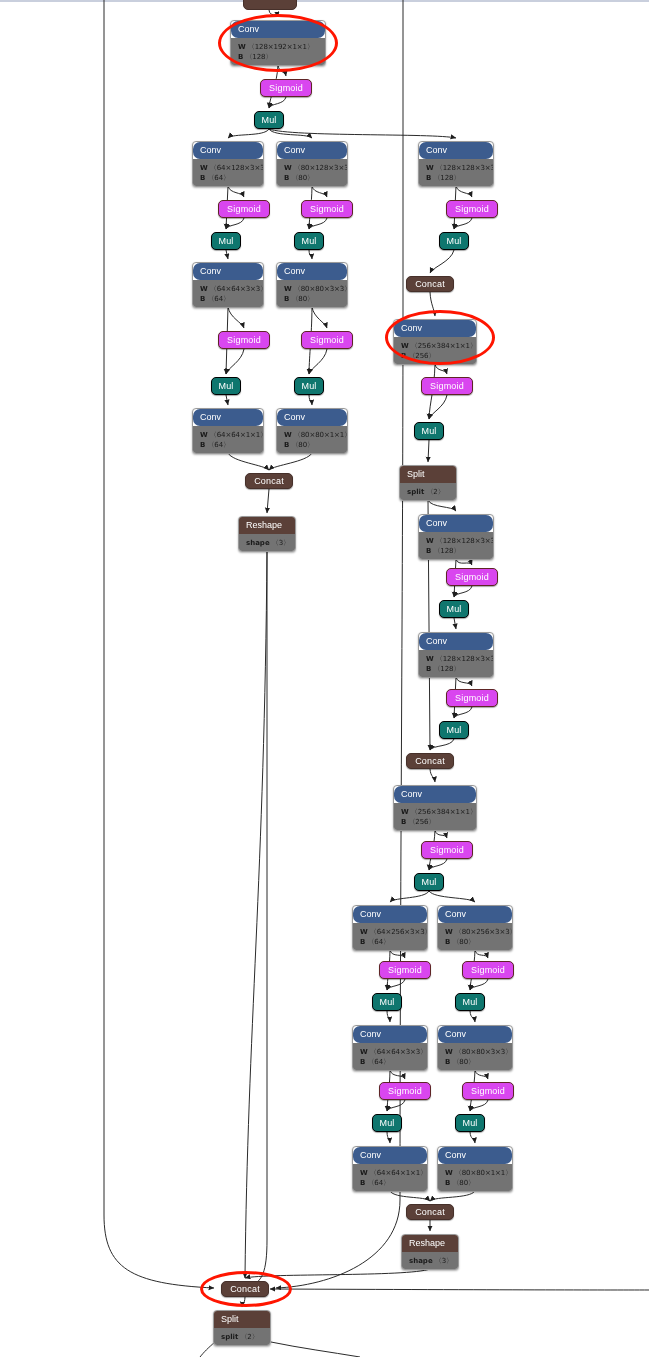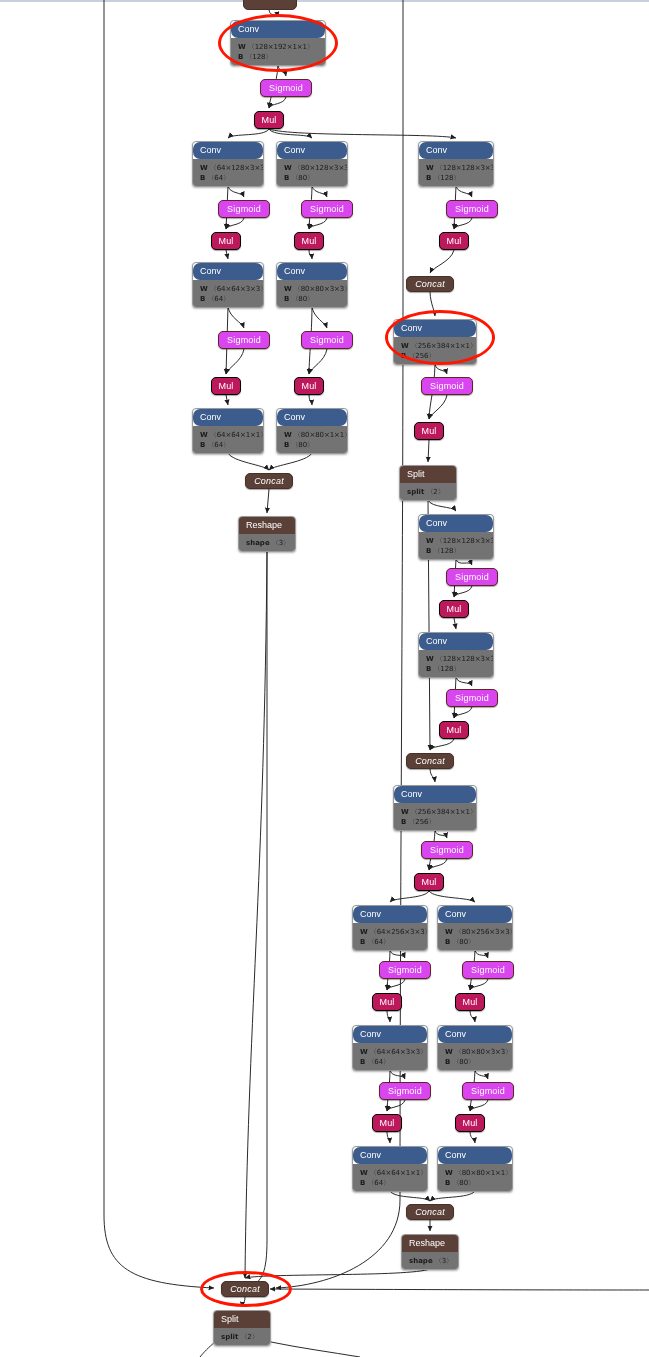--- a/index.html
+++ b/index.html
@@ -14,22 +14,22 @@
   .simple{
     border-radius:5px;
     color:#ffffff;
     font-size:9px;
     line-height:1;
     display:flex;align-items:center;justify-content:center;
     box-shadow:0 1px 1px rgba(0,0,0,.35);
     letter-spacing:.2px;
   }
   .simple.sigmoid{background:#d946ef;border:1px solid #5e2525;}
-  .simple.mul{background:#be185d;border:1px solid #000;}
-  .simple.concat{background:#5b4038;border:1px solid #46302a;font-style:italic;}
+  .simple.mul{background:#0f766e;border:1px solid #000;}
+  .simple.concat{background:#5b4038;border:1px solid #46302a;}
 
   
   .boxed{
     border:1px solid #9a9a9a;
     border-radius:4px;
     background:#ffffff;
     box-shadow:0 1px 2px rgba(0,0,0,.3);
     overflow:hidden;
   }
   .boxed .hdr{

